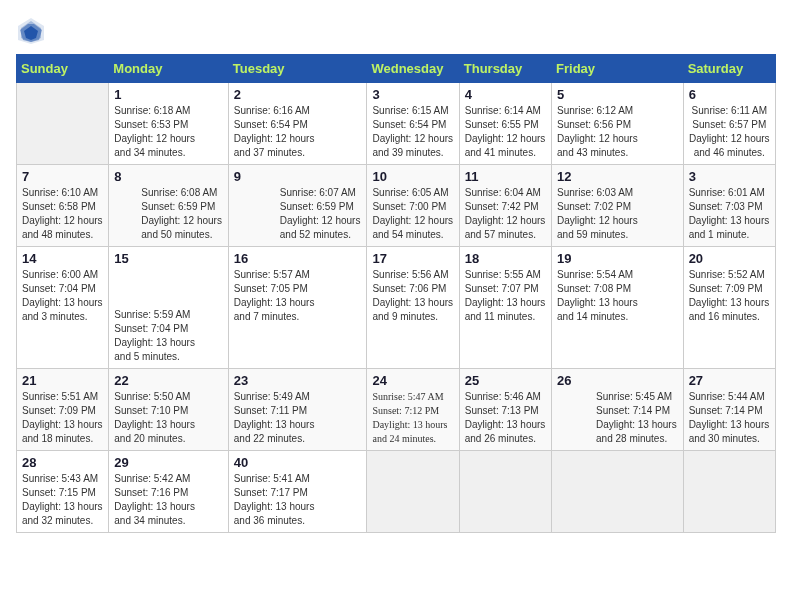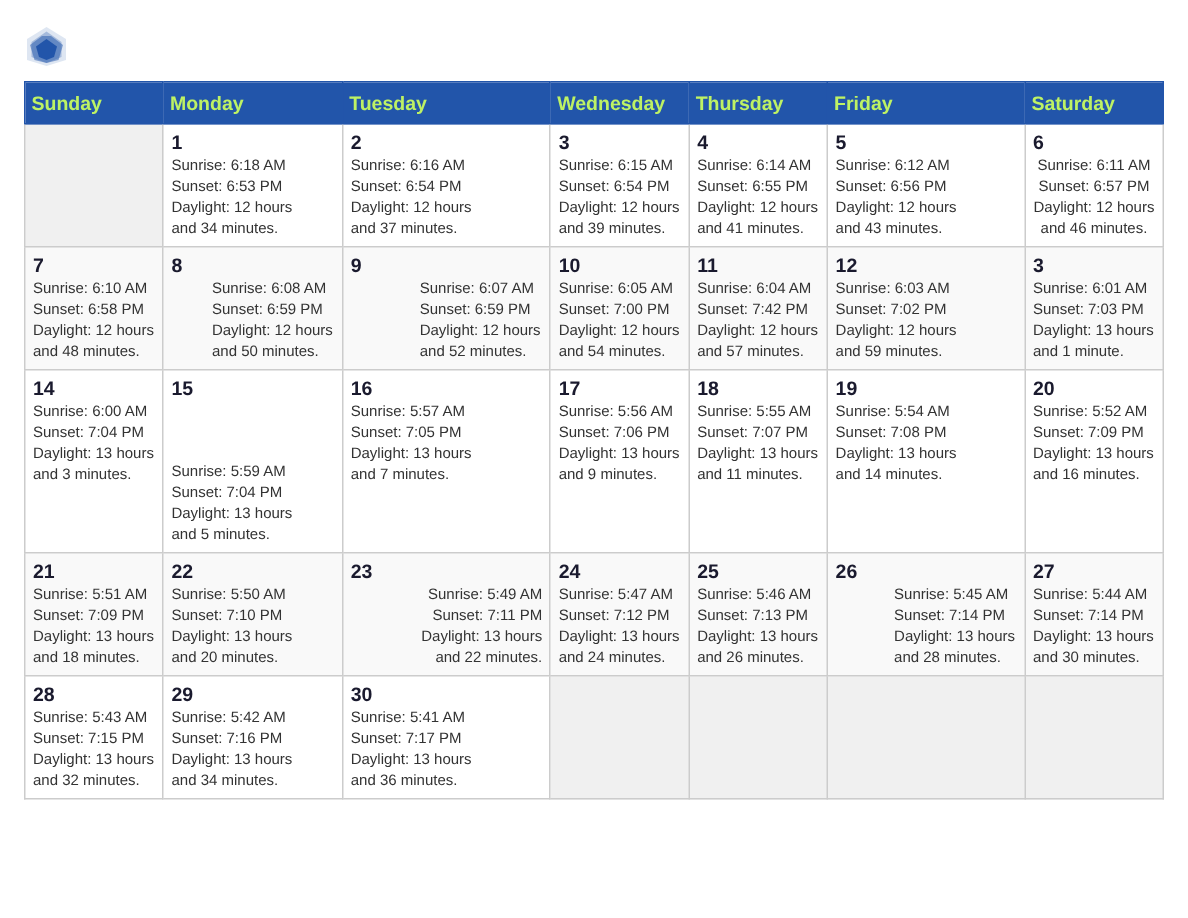--- a/index.html
+++ b/index.html
@@ -287,28 +287,28 @@
         </td>
         <td>
           <span class="day-number">22</span>
           <div class="day-info" style="white-space: pre-line;">Sunrise: 5:50 AM
 Sunset: 7:10 PM
 Daylight: 13 hours
 and 20 minutes.</div>
         </td>
         <td>
           <span class="day-number">23</span>
-          <div class="day-info" style="white-space: pre-line; text-align: right;">Sunrise: 5:49 AM
+          <div class="day-info" style="white-space: pre-line;">Sunrise: 5:49 AM
 Sunset: 7:11 PM
 Daylight: 13 hours
 and 22 minutes.</div>
         </td>
         <td>
           <span class="day-number">24</span>
-          <div class="day-info" style="white-space: pre-line;">Sunrise: 5:47 AM
+          <div class="day-info" style="white-space: pre-line; font-family: Liberation Serif, serif;">Sunrise: 5:47 AM
 Sunset: 7:12 PM
 Daylight: 13 hours
 and 24 minutes.</div>
         </td>
         <td>
           <span class="day-number">25</span>
           <div class="day-info" style="white-space: pre-line;">Sunrise: 5:46 AM
 Sunset: 7:13 PM
 Daylight: 13 hours
 and 26 minutes.</div>
@@ -337,21 +337,21 @@
 and 32 minutes.</div>
         </td>
         <td>
           <span class="day-number">29</span>
           <div class="day-info" style="white-space: pre-line;">Sunrise: 5:42 AM
 Sunset: 7:16 PM
 Daylight: 13 hours
 and 34 minutes.</div>
         </td>
         <td>
-          <span class="day-number">30</span>
+          <span class="day-number">40</span>
           <div class="day-info" style="white-space: pre-line;">Sunrise: 5:41 AM
 Sunset: 7:17 PM
 Daylight: 13 hours
 and 36 minutes.</div>
         </td>
         <td class="empty-cell"></td>
         <td class="empty-cell"></td>
         <td class="empty-cell"></td>
         <td class="empty-cell"></td>
       </tr>

